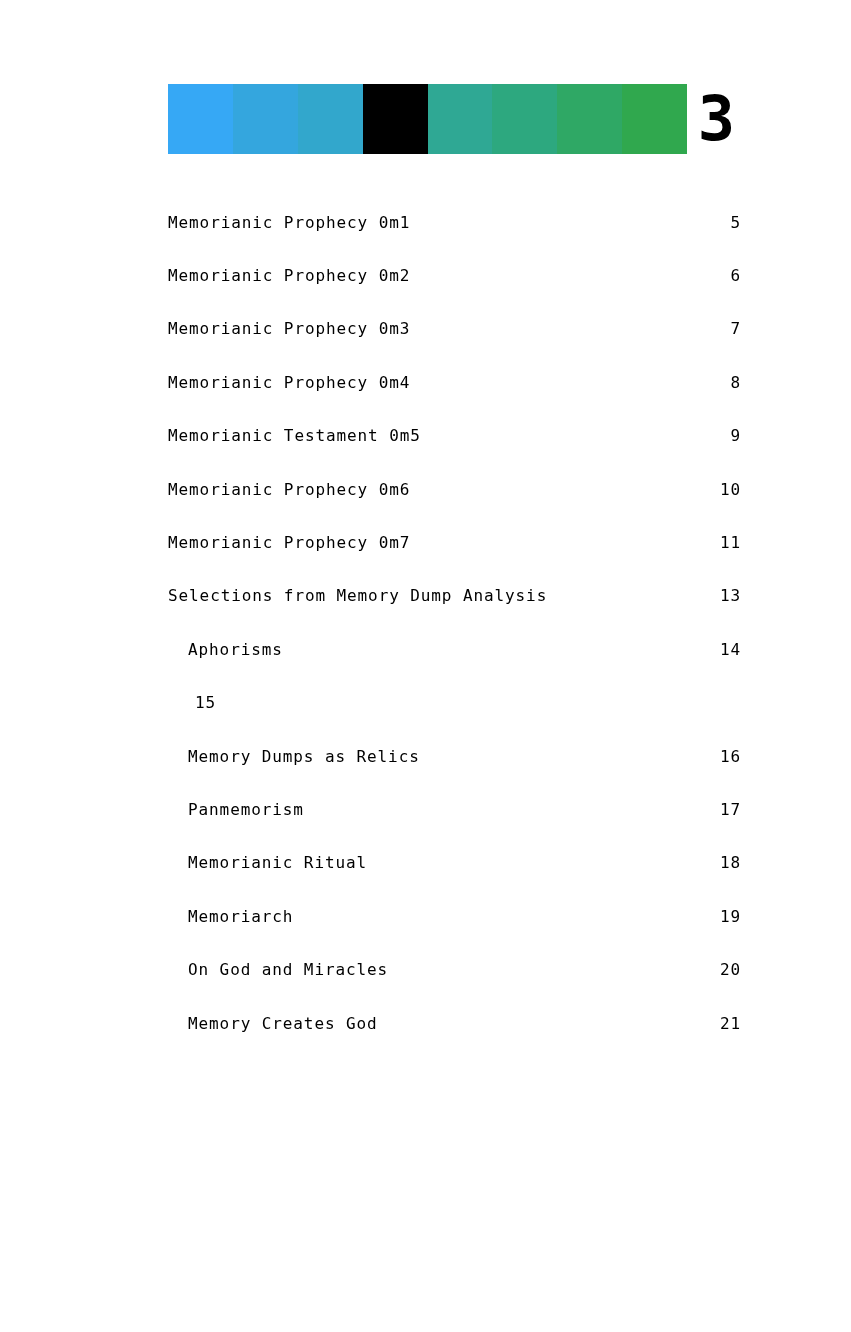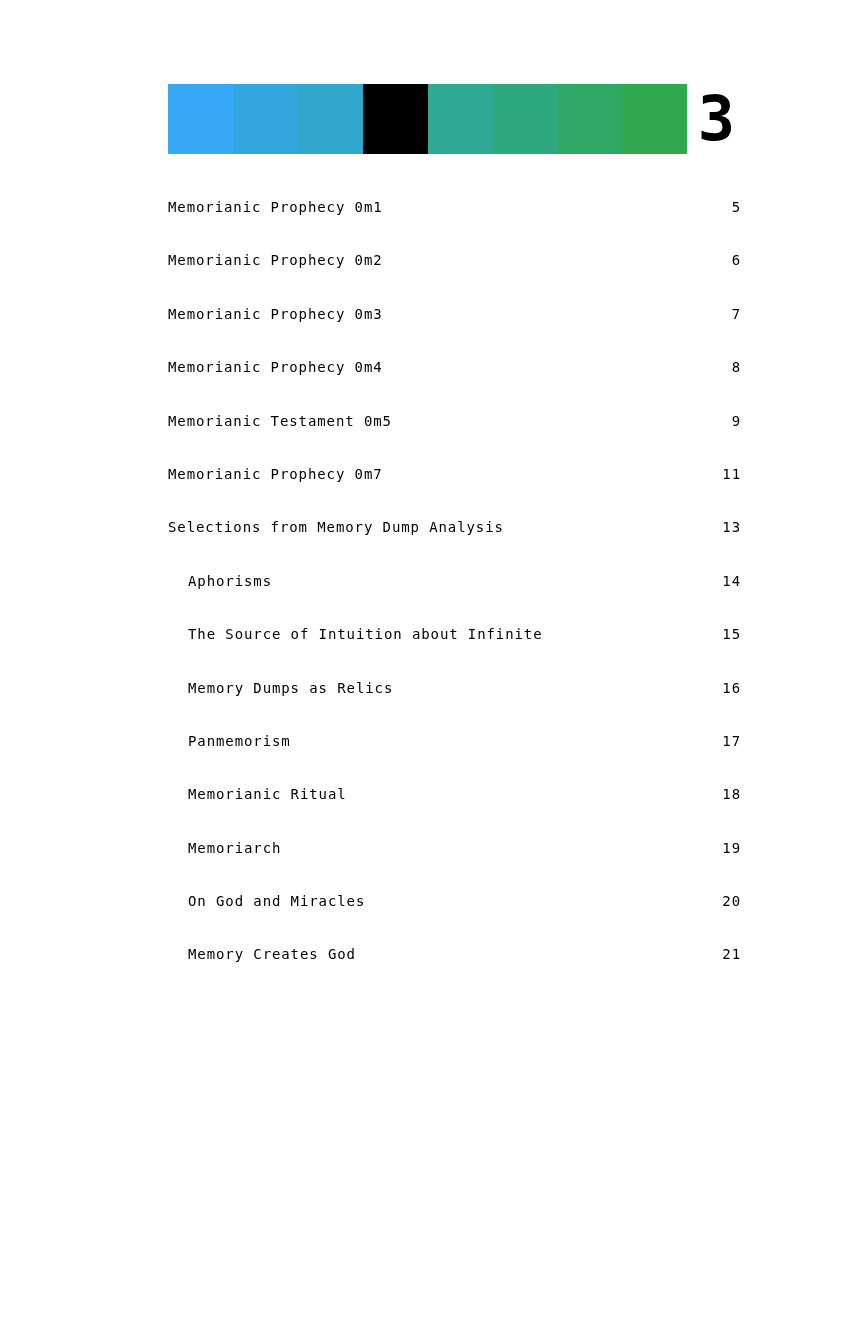--- a/index.html
+++ b/index.html
@@ -65,24 +65,24 @@
   
   .toc {
     position: absolute;
     left: 168px;
     top: 196px;
     width: 573px;
   }
 
   .toc-entry {
     display: flex;
-    align-items: flex-start;
+    align-items: center;
     justify-content: space-between;
     height: 53.4px;
-    font-size: 14px;
+    font-size: 16px;
     line-height: 22px;
     letter-spacing: 0.9px;
     white-space: nowrap;
   }
 
   .toc-entry.level-2 .toc-title {
     padding-left: 20px;
   }
 
   .toc-title {
@@ -132,33 +132,36 @@
       </div>
       <div class="toc-entry level-1">
         <span class="toc-title">Memorianic Prophecy 0m4</span>
         <span class="toc-page">8</span>
       </div>
       <div class="toc-entry level-1">
         <span class="toc-title">Memorianic Testament 0m5</span>
         <span class="toc-page">9</span>
       </div>
       <div class="toc-entry level-1">
+        <span class="toc-title">Memorianic Prophecy 0m6</span>
+        <span class="toc-page">10</span>
+      </div>
+      <div class="toc-entry level-1">
         <span class="toc-title">Memorianic Prophecy 0m7</span>
         <span class="toc-page">11</span>
       </div>
       <div class="toc-entry level-1">
         <span class="toc-title">Selections from Memory Dump Analysis</span>
         <span class="toc-page">13</span>
       </div>
       <div class="toc-entry level-2">
         <span class="toc-title">Aphorisms</span>
         <span class="toc-page">14</span>
       </div>
       <div class="toc-entry level-2">
-        <span class="toc-title">The Source of Intuition about Infinite</span>
         <span class="toc-page">15</span>
       </div>
       <div class="toc-entry level-2">
         <span class="toc-title">Memory Dumps as Relics</span>
         <span class="toc-page">16</span>
       </div>
       <div class="toc-entry level-2">
         <span class="toc-title">Panmemorism</span>
         <span class="toc-page">17</span>
       </div>

